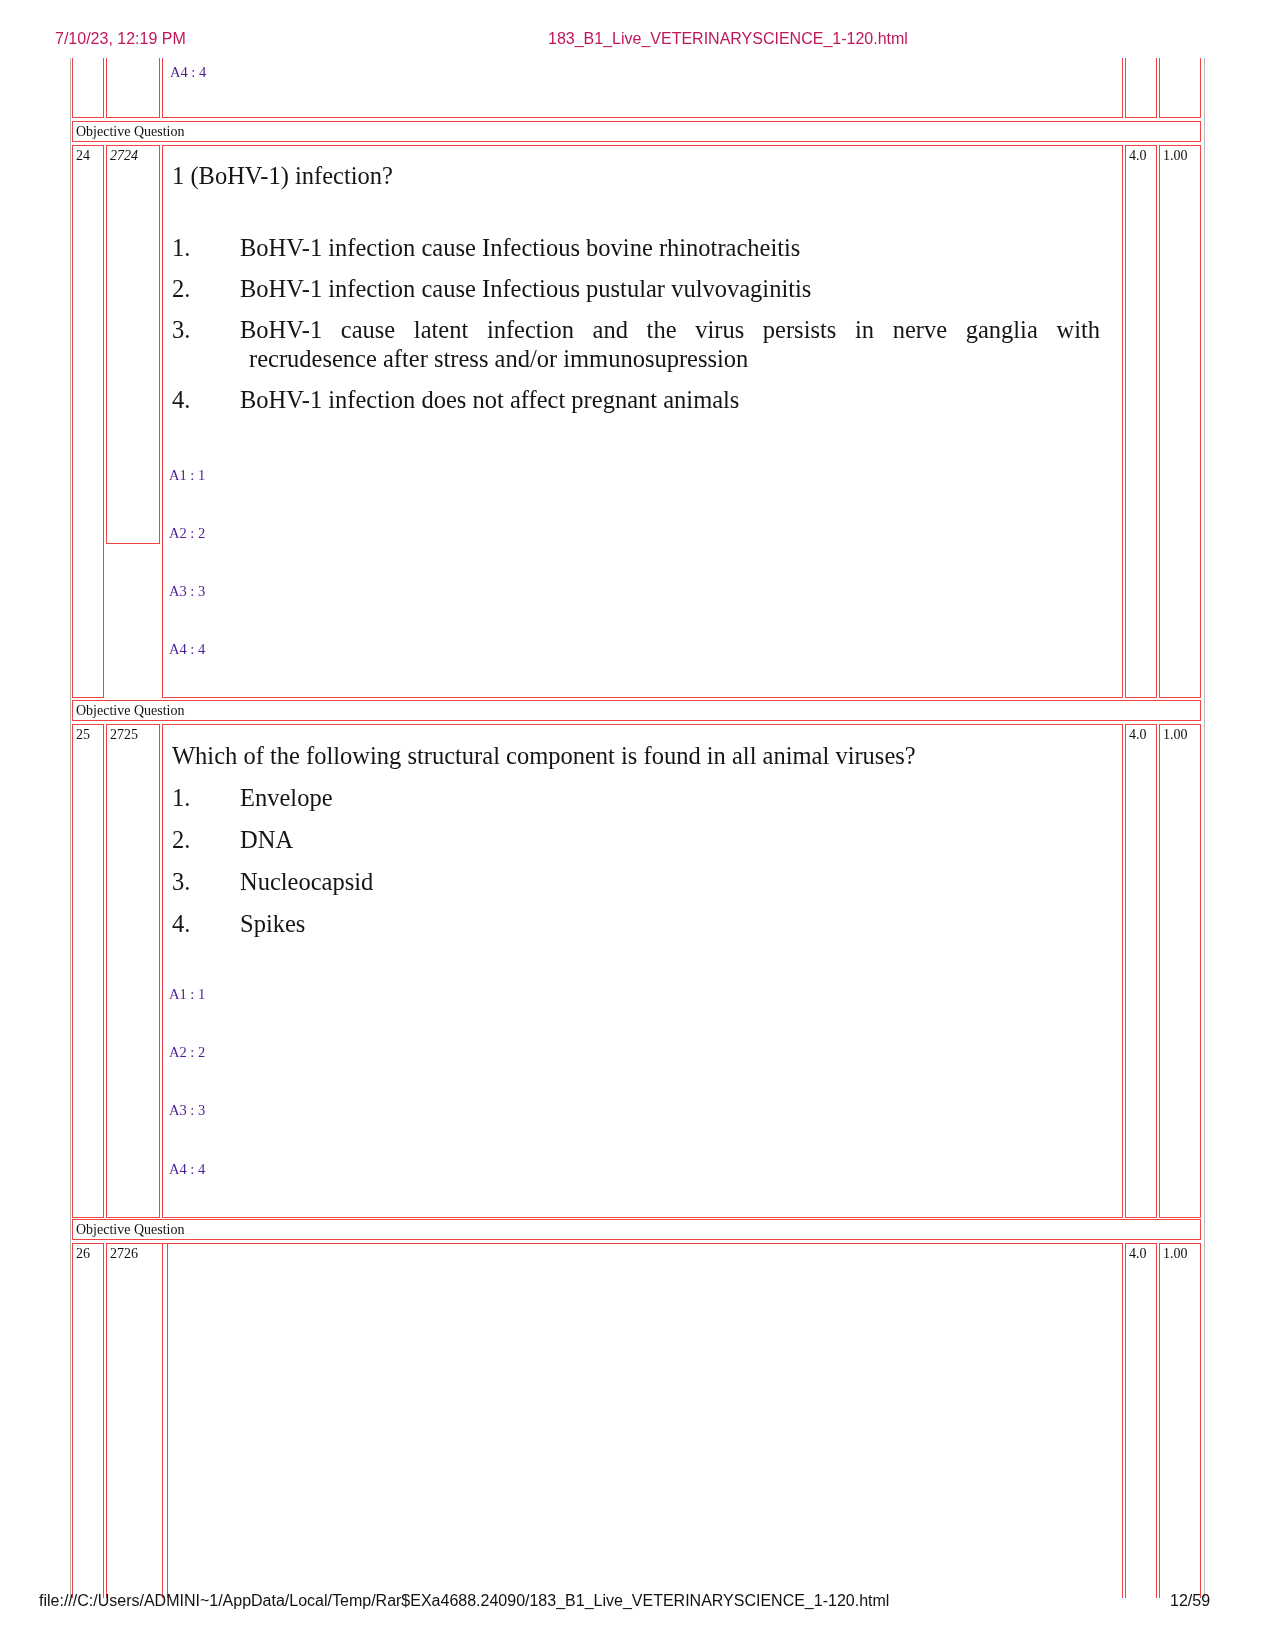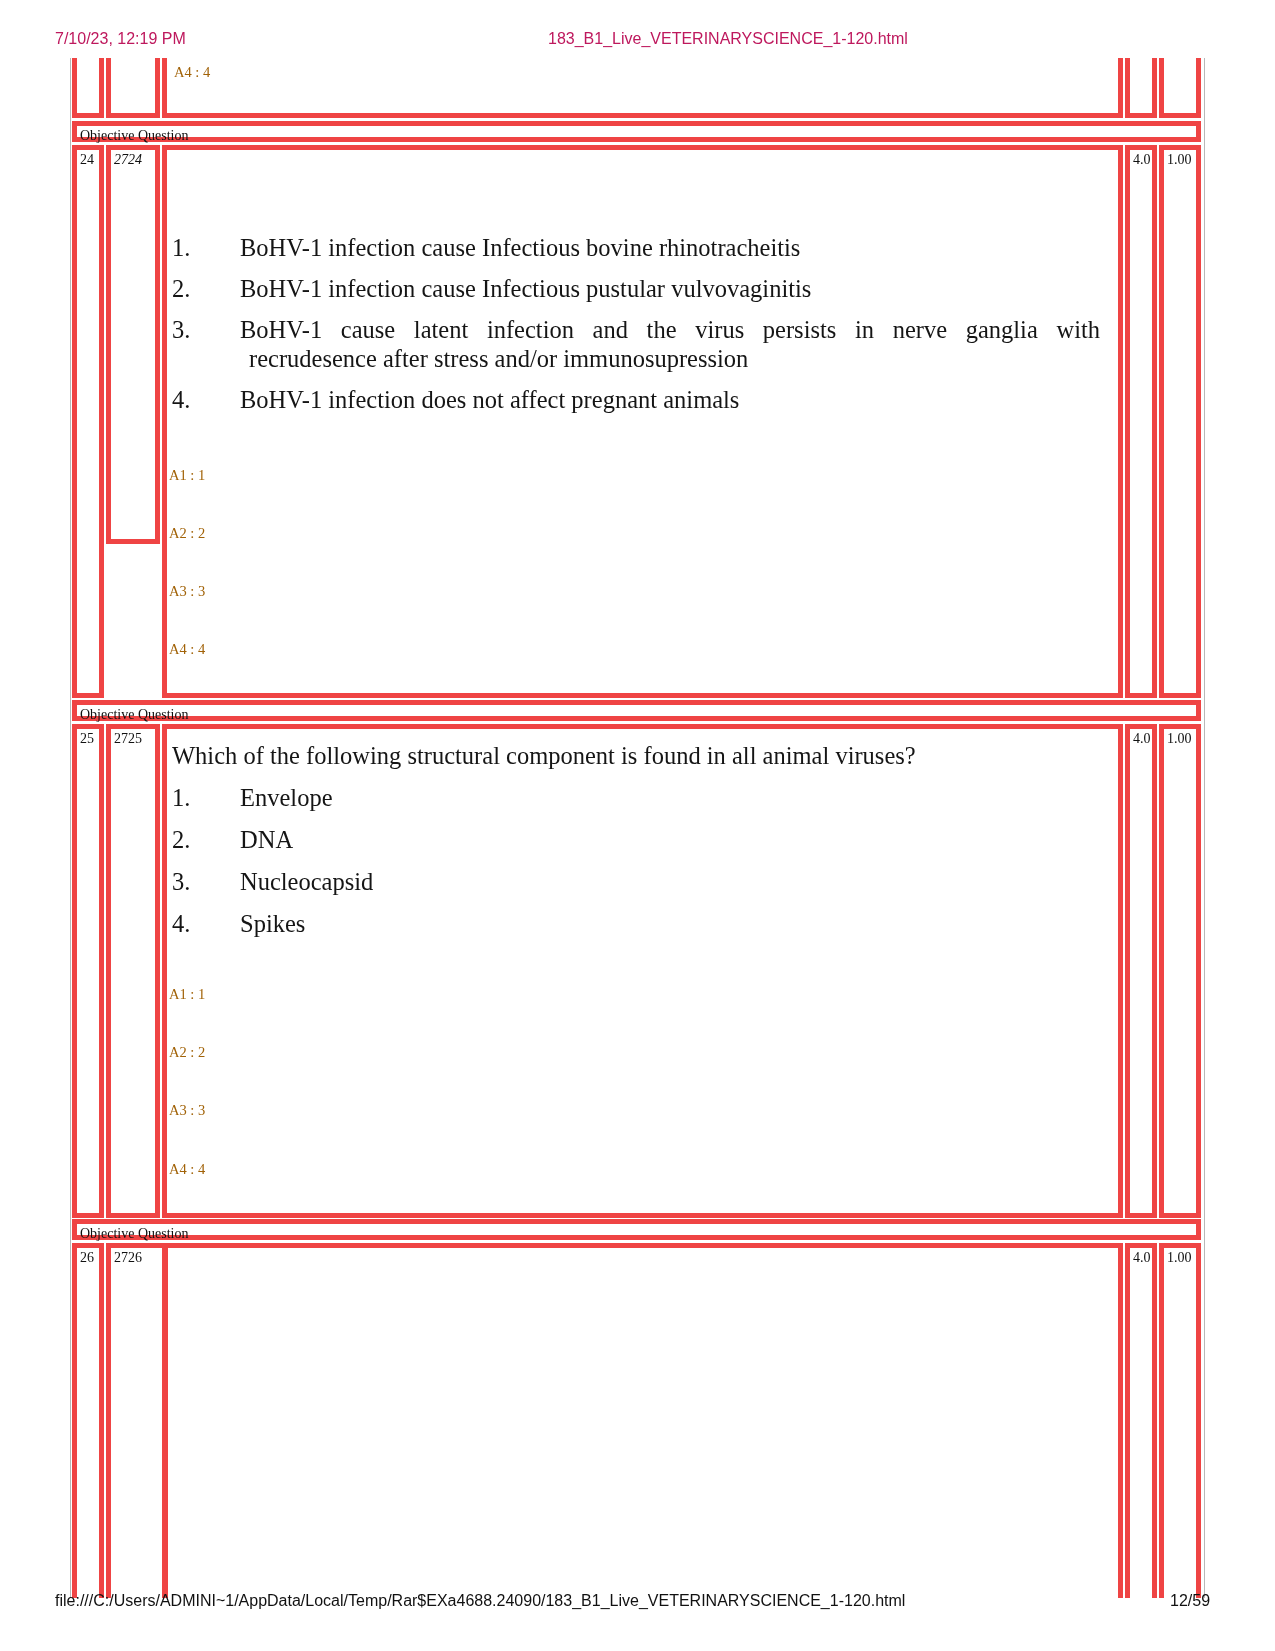--- a/index.html
+++ b/index.html
@@ -14,36 +14,36 @@
   .print-ftr {
     position: absolute; top: 1592px; font-family: "Liberation Sans", sans-serif;
     font-size: 16px; color: #111; white-space: nowrap;
   }
   
   .outer {
     position: absolute; left: 70px; top: 58px; width: 1133px; height: 1540px;
     border-left: 1px solid #b8b8b8; border-right: 1px solid #b8b8b8;
   }
   .cell {
-    position: absolute; border: 5px solid #ef4444; box-sizing: border-box;
+    position: absolute; border: 1px solid #ef4444; box-sizing: border-box;
     font-size: 14px; line-height: 16px; padding: 2px 3px;
   }
   .cell.open-top { border-top: none; }
   .cell.open-bottom { border-bottom: none; }
   .qtext {
     position: absolute; font-size: 24.5px; line-height: 29px; color: #151515;
   }
   .opt {
     position: absolute; font-size: 24.5px; line-height: 29px; color: #151515; white-space: nowrap;
   }
   .opt .num { position: absolute; left: 0; }
   .opt .txt { position: absolute; left: 68px; }
   .opt.justify .txt { white-space: normal; width: 860px; text-align: justify; text-align-last: justify; }
   .opt .cont { position: absolute; left: 77px; white-space: nowrap; }
-  .ans { position: absolute; font-size: 14.5px; color: #a16207; white-space: nowrap; }
+  .ans { position: absolute; font-size: 14.5px; color: #4c1d95; white-space: nowrap; }
 </style>
 </head>
 <body>
 
 <div class="print-hdr" style="left:55px;">7/10/23, 12:19 PM</div>
 <div class="print-hdr" style="left:548px;">183_B1_Live_VETERINARYSCIENCE_1-120.html</div>
 
 <div class="outer"></div>
 
 <div>
@@ -59,20 +59,21 @@
 <div class="cell" style="left:72px; top:121px; width:1129px; height:21px; line-height:15px;">Objective Question</div>
 
 <div>
   <div class="cell" style="left:72px; top:145px; width:32px; height:553px;"><span>24</span></div>
   <div class="cell" style="left:106px; top:145px; width:54px; height:399px;font-style:italic;"><span>2724</span></div>
   <div class="cell" style="left:162px; top:145px; width:961px; height:553px;"></div>
   <div class="cell" style="left:1125px; top:145px; width:32px; height:553px;"><span>4.0</span></div>
   <div class="cell" style="left:1159px; top:145px; width:42px; height:553px;"><span>1.00</span></div>
 
   <div class="qtext" style="left:172px; top:161px; white-space:nowrap;">
+    <div>1 (BoHV-1) infection?</div>
   </div>
 
   <div class="opt" style="left:172px; top:233px;">
     <span class="num">1.</span>
     <span class="txt">BoHV-1 infection cause Infectious bovine rhinotracheitis</span>
   </div>
   <div class="opt" style="left:172px; top:274px;">
     <span class="num">2.</span>
     <span class="txt">BoHV-1 infection cause Infectious pustular vulvovaginitis</span>
   </div>
@@ -129,14 +130,14 @@
 <div class="cell" style="left:72px; top:1219px; width:1129px; height:21px; line-height:15px;">Objective Question</div>
 
 <div>
   <div class="cell open-bottom" style="left:72px; top:1243px; width:32px; height:355px;"><span>26</span></div>
   <div class="cell open-bottom" style="left:106px; top:1243px; width:62px; height:355px;"><span>2726</span></div>
   <div class="cell open-bottom" style="left:162px; top:1243px; width:961px; height:355px;"></div>
   <div class="cell open-bottom" style="left:1125px; top:1243px; width:32px; height:355px;"><span>4.0</span></div>
   <div class="cell open-bottom" style="left:1159px; top:1243px; width:42px; height:355px;"><span>1.00</span></div>
 </div>
 
-<div class="print-ftr" style="left:55px;text-align:center;">file:///C:/Users/ADMINI~1/AppData/Local/Temp/Rar$EXa4688.24090/183_B1_Live_VETERINARYSCIENCE_1-120.html</div>
+<div class="print-ftr" style="left:39px;text-align:center;">file:///C:/Users/ADMINI~1/AppData/Local/Temp/Rar$EXa4688.24090/183_B1_Live_VETERINARYSCIENCE_1-120.html</div>
 <div class="print-ftr" style="left:1170px;">12/59</div>
 
 </body></html>

